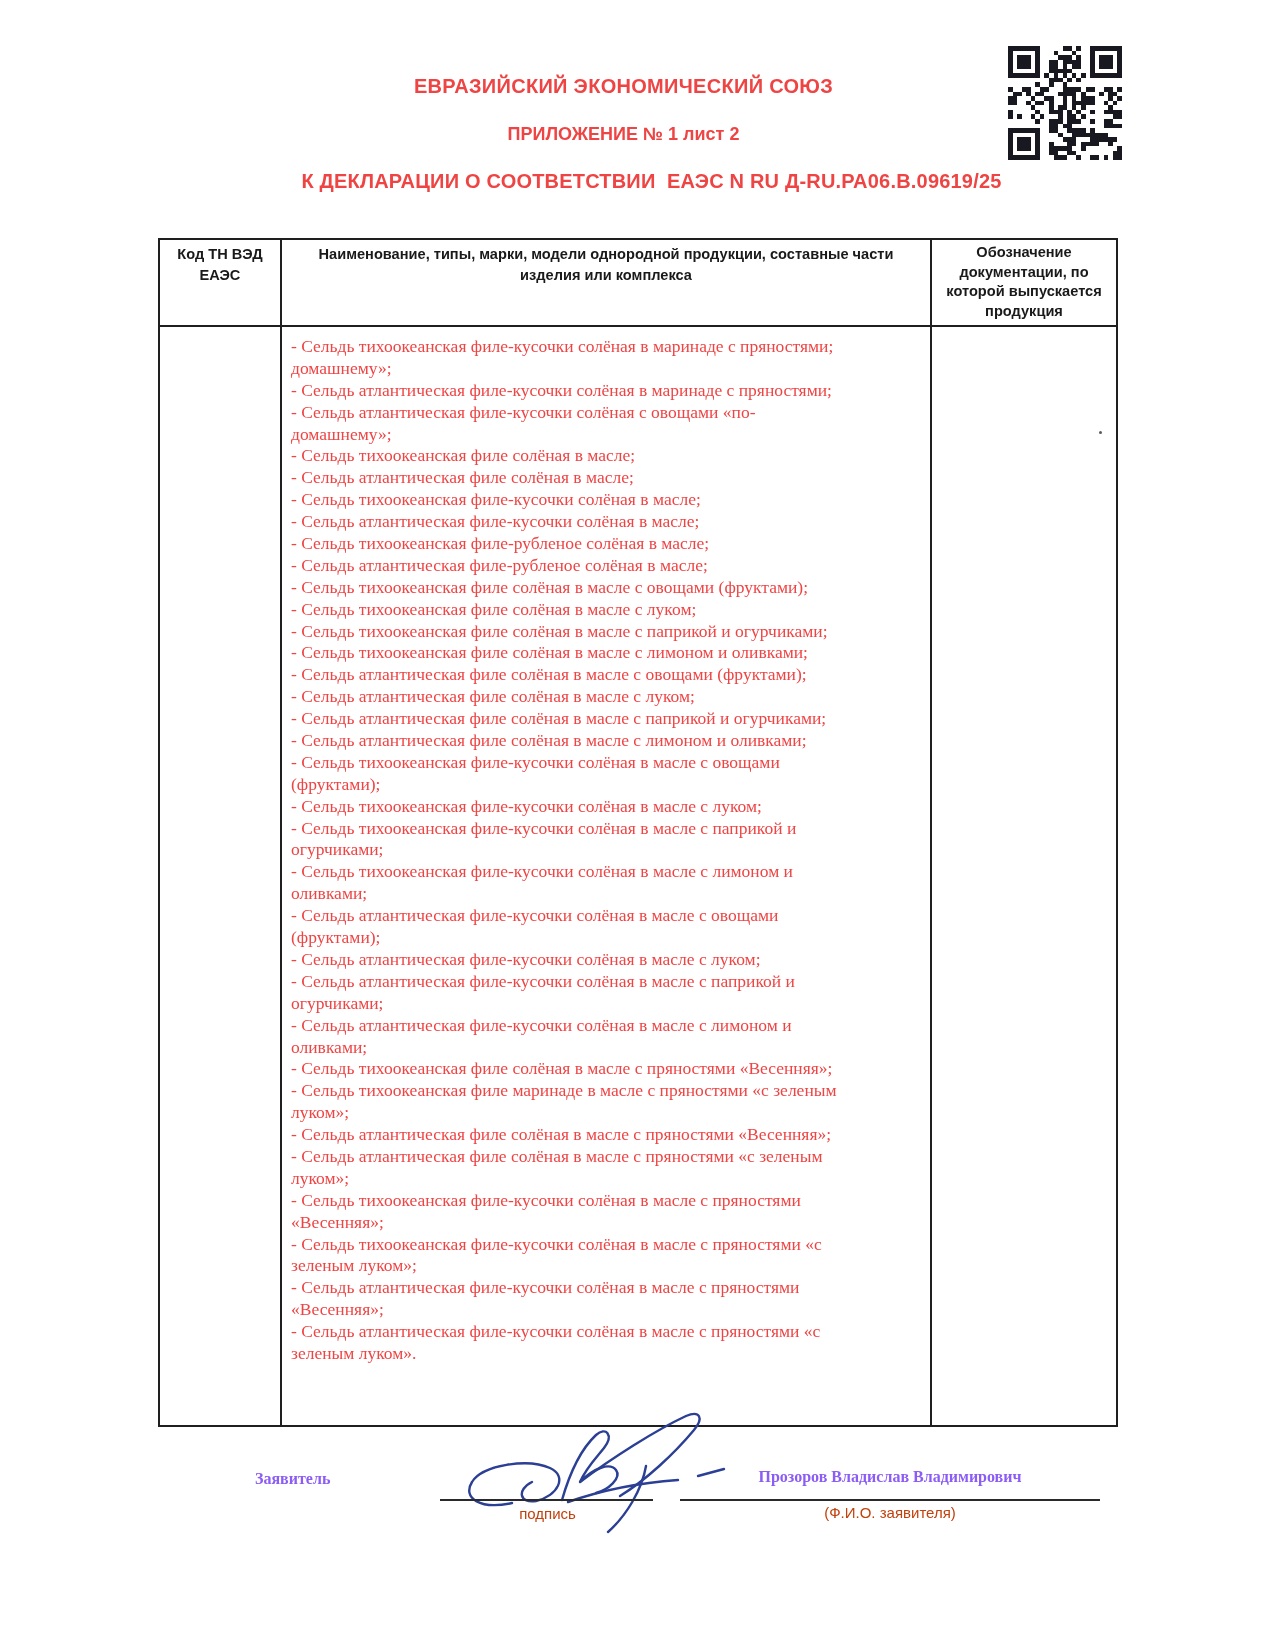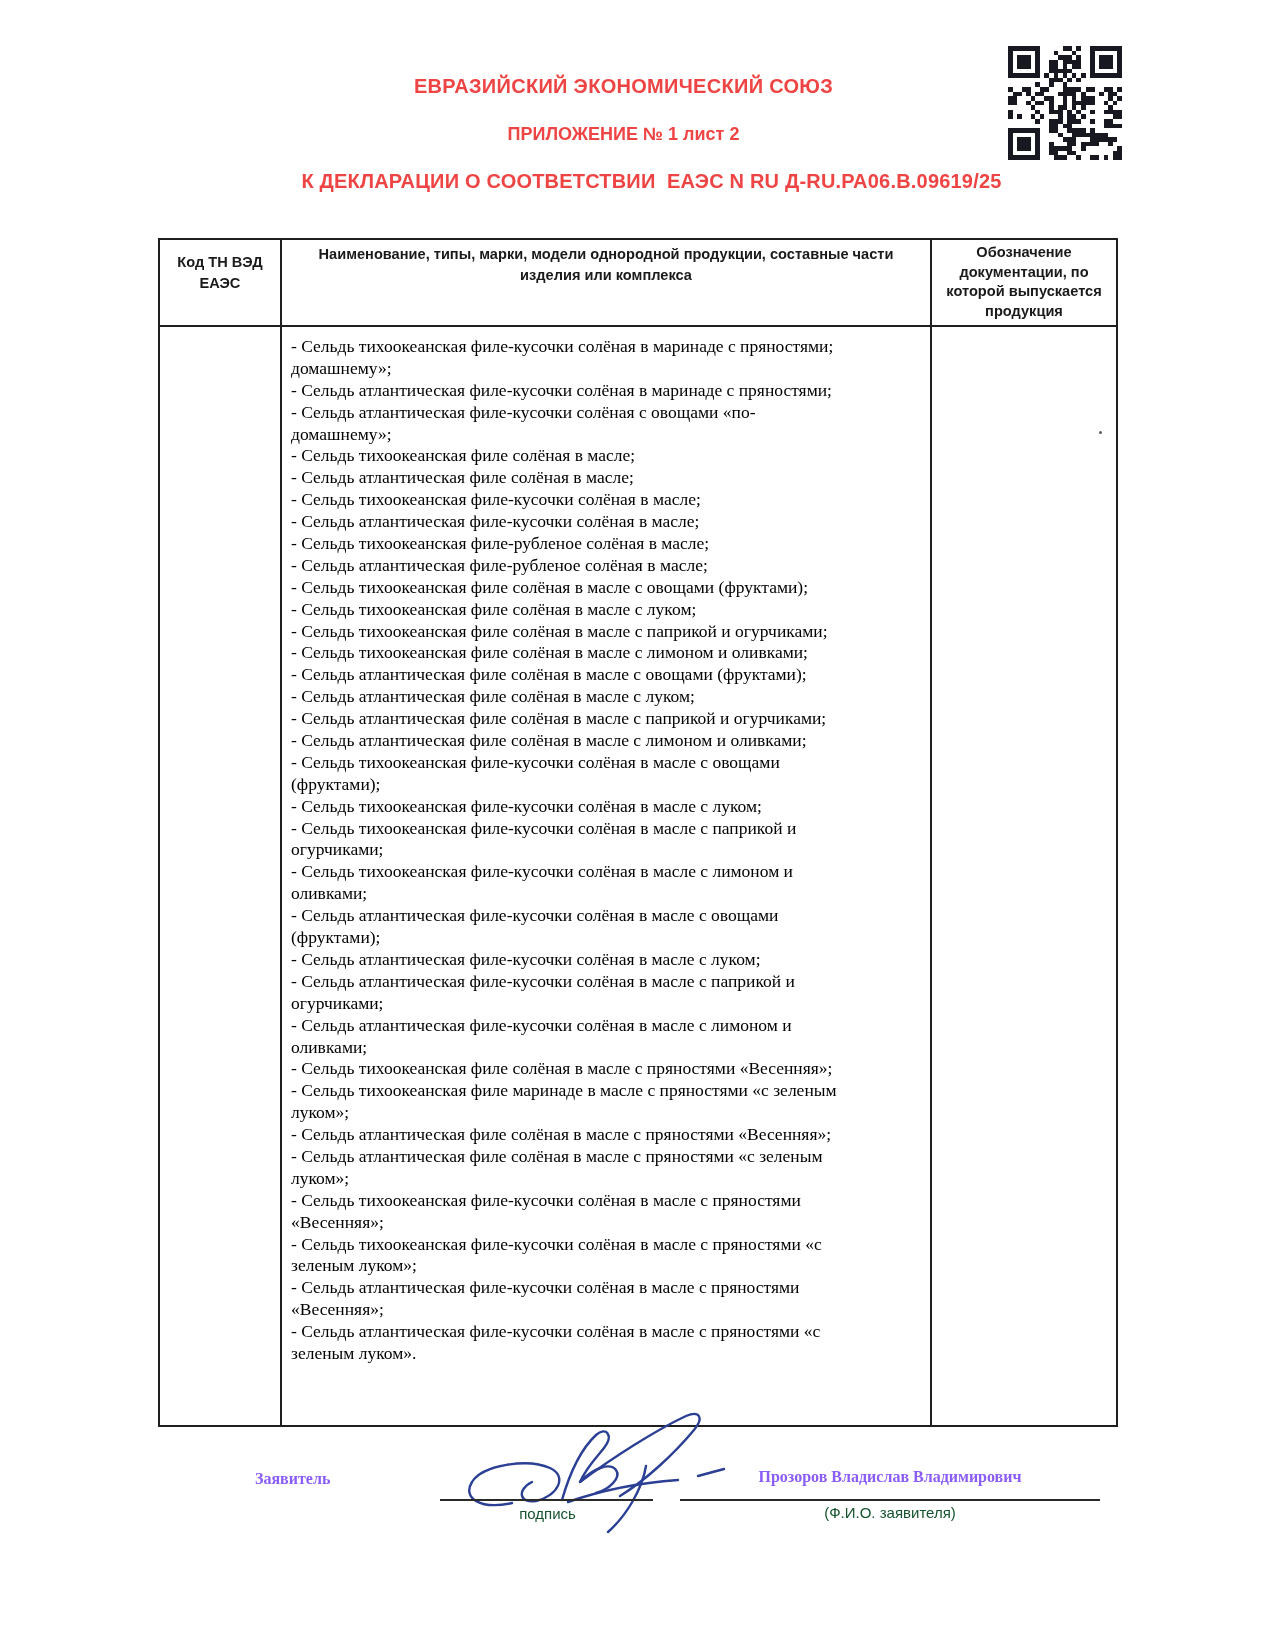--- a/index.html
+++ b/index.html
@@ -34,37 +34,37 @@
   .tbody{height:1100px;}
   .cell{box-sizing:border-box;}
   .c1{width:122px;border-right:2px solid #1f1f1f;}
   .c2{width:650px;border-right:2px solid #1f1f1f;}
   .c3{flex:1;}
   .th{
     font-family:"Liberation Sans","DejaVu Sans",sans-serif;
     font-weight:bold;font-size:14.6px;line-height:20.5px;
     text-align:center;color:#1a1a1a;
   }
-  .th.c1{padding-top:12px;}
+  .th.c1{padding-top:4px;}
   .th.c2{padding:4px 6px 0 6px;}
   .th.c3{padding:3px 5px 10px 5px;line-height:19.5px;}
   .td.c2{padding:9px 4px 0 9px;}
   .pline{
     font-size:17.5px;line-height:21.9px;height:21.9px;
-    white-space:nowrap;color:#000000;
+    white-space:nowrap;color:#ef4444;
   }
 
   .footer-text{position:absolute;font-size:16px;color:#8b5cf6;font-weight:bold;}
   .applicant-label{left:255px;top:1470px;}
   .applicant-name{left:680px;top:1468px;width:420px;text-align:center;}
   .sig-underline{position:absolute;left:440px;top:1499px;width:213px;height:2px;background:#2a2a2a;}
   .fio-underline{position:absolute;left:680px;top:1499px;width:420px;height:2px;background:#2a2a2a;}
   .caption{
     position:absolute;font-family:"Liberation Sans","DejaVu Sans",sans-serif;
-    font-size:15px;color:#14532d;text-align:center;
+    font-size:15px;color:#c2410c;text-align:center;
   }
   .sig-caption{left:445px;top:1505px;width:205px;}
   .fio-caption{left:680px;top:1504px;width:420px;}
   .signature-svg{position:absolute;left:450px;top:1410px;width:305px;height:130px;overflow:visible;}
   .signature-svg path{fill:none;stroke-width:2.4px;stroke-linecap:round;}
   .ink-speck{position:absolute;left:1099px;top:431px;width:3px;height:3px;background:#5a5a5a;border-radius:50%;}
 </style>
 </head>
 <body>
 

